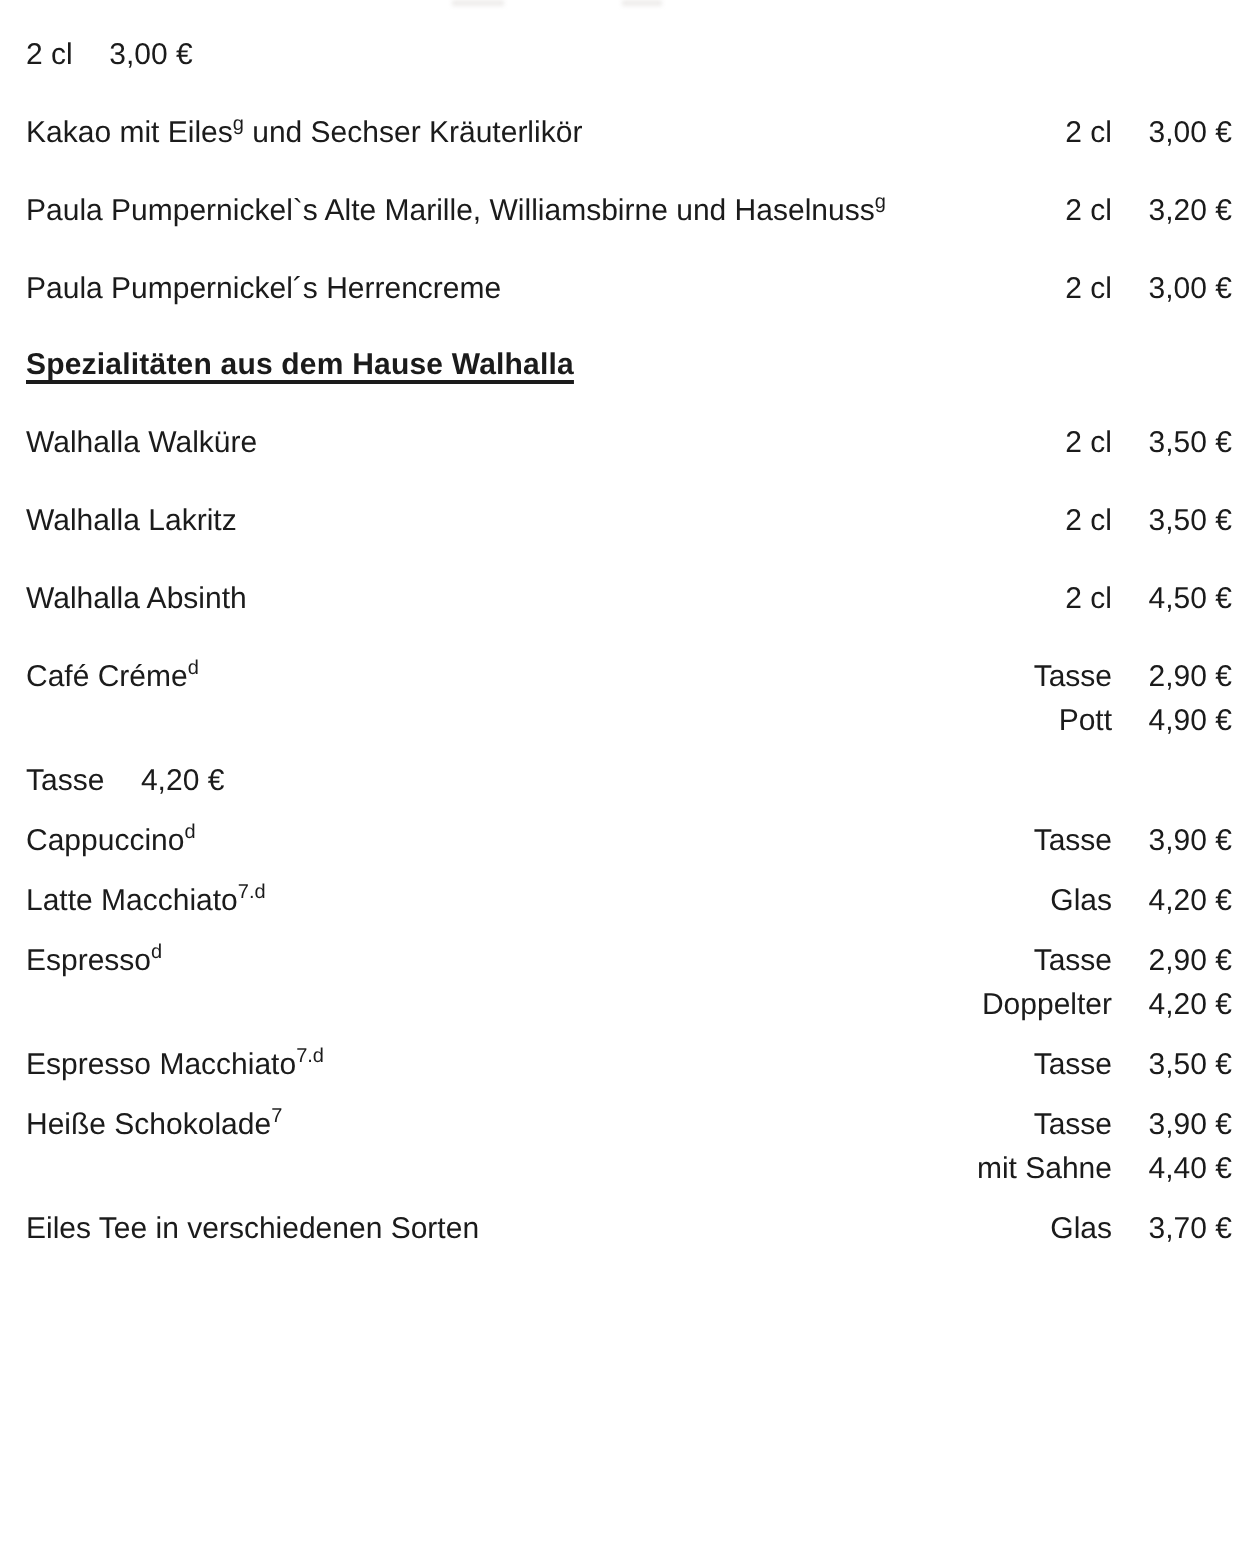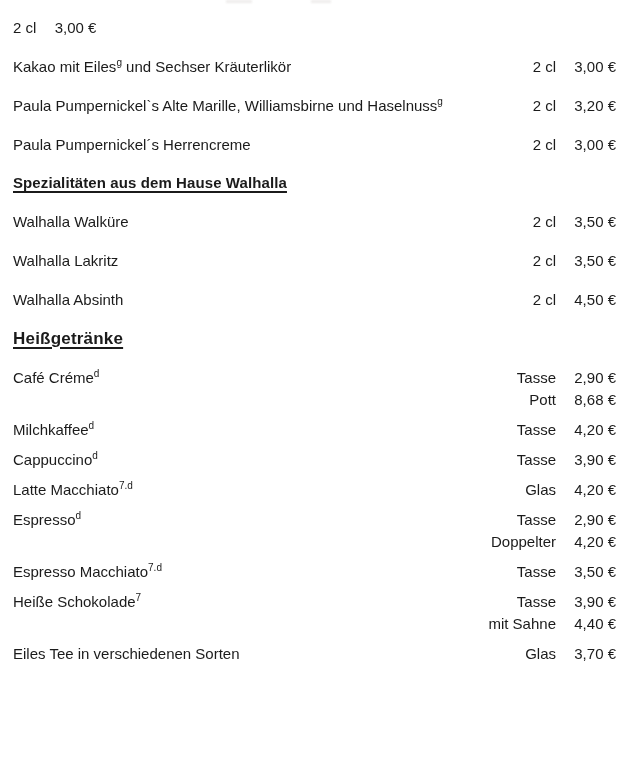--- a/index.html
+++ b/index.html
@@ -160,38 +160,36 @@
   <div class="item sp">
     <div class="item-name"><span>Walhalla Absinth</span><sup></sup><span></span></div>
     <div class="prices">
       <div class="price-line">
           <span class="unit">2 cl</span>
           <span class="amount">4,50 €</span>
         </div>
     </div>
   </div>
 
-  <h1 class="section-title second">Heißgetränke</h1>
 
   <div class="item hot">
     <div class="item-name"><span>Café Créme</span><sup>d</sup><span></span></div>
     <div class="prices">
       <div class="price-line">
           <span class="unit">Tasse</span>
           <span class="amount">2,90 €</span>
         </div>
       <div class="price-line">
           <span class="unit">Pott</span>
-          <span class="amount">8,68 €</span>
-        </div>
-    </div>
-  </div>
-
-  <div class="item hot">
-    <div class="item-name"><span>Milchkaffee</span><sup>d</sup><span></span></div>
+          <span class="amount">4,90 €</span>
+        </div>
+    </div>
+  </div>
+
+  <div class="item hot">
     <div class="prices">
       <div class="price-line">
           <span class="unit">Tasse</span>
           <span class="amount">4,20 €</span>
         </div>
     </div>
   </div>
 
   <div class="item hot">
     <div class="item-name"><span>Cappuccino</span><sup>d</sup><span></span></div>

